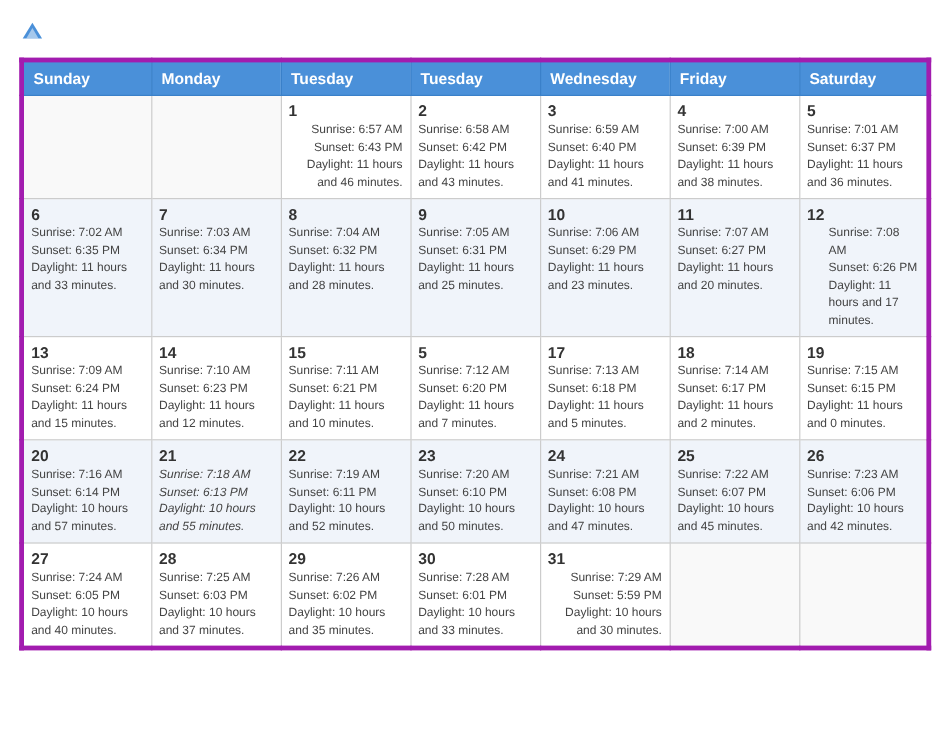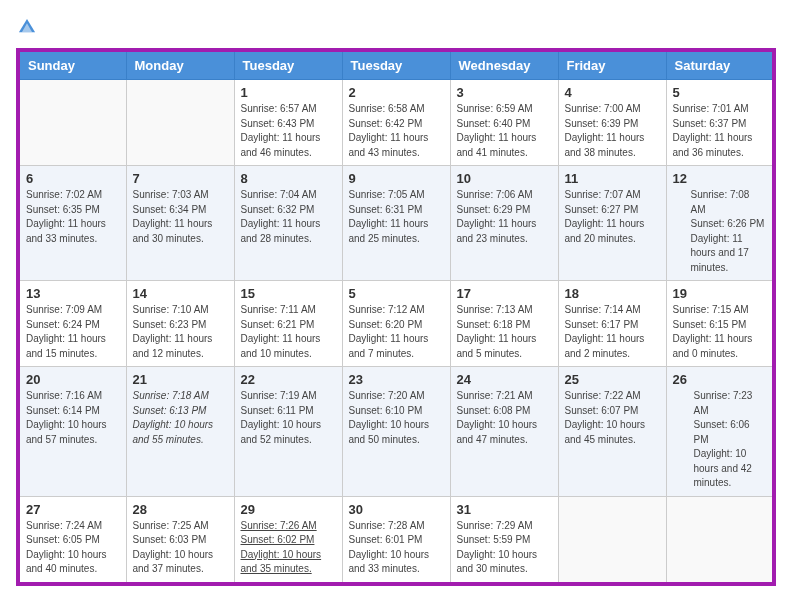--- a/index.html
+++ b/index.html
@@ -130,21 +130,21 @@
         <th>Friday</th>
         <th>Saturday</th>
       </tr>
   </thead>
   <tbody id="calendar-body">
   <tr>
         <td class="empty"></td>
         <td class="empty"></td>
         <td>
           <span class="day-number">1</span>
-          <div class="day-info" style="white-space: pre-line;">Sunrise: 6:57 AM
+          <div class="day-info" style="white-space: pre-line; text-align: right;">Sunrise: 6:57 AM
 Sunset: 6:43 PM
 Daylight: 11 hours and 46 minutes.</div>
         </td>
         <td>
           <span class="day-number">2</span>
           <div class="day-info" style="white-space: pre-line;">Sunrise: 6:58 AM
 Sunset: 6:42 PM
 Daylight: 11 hours and 43 minutes.</div>
         </td>
         <td>
@@ -286,53 +286,53 @@
 Daylight: 10 hours and 47 minutes.</div>
         </td>
         <td>
           <span class="day-number">25</span>
           <div class="day-info" style="white-space: pre-line;">Sunrise: 7:22 AM
 Sunset: 6:07 PM
 Daylight: 10 hours and 45 minutes.</div>
         </td>
         <td>
           <span class="day-number">26</span>
-          <div class="day-info" style="white-space: pre-line; margin-left: 21px;">Sunrise: 7:23 AM
+          <div class="day-info" style="white-space: pre-line;">Sunrise: 7:23 AM
 Sunset: 6:06 PM
 Daylight: 10 hours and 42 minutes.</div>
         </td>
       </tr>
       <tr>
         <td>
           <span class="day-number">27</span>
           <div class="day-info" style="white-space: pre-line;">Sunrise: 7:24 AM
 Sunset: 6:05 PM
 Daylight: 10 hours and 40 minutes.</div>
         </td>
         <td>
           <span class="day-number">28</span>
           <div class="day-info" style="white-space: pre-line;">Sunrise: 7:25 AM
 Sunset: 6:03 PM
 Daylight: 10 hours and 37 minutes.</div>
         </td>
         <td>
           <span class="day-number">29</span>
-          <div class="day-info" style="white-space: pre-line; text-decoration: underline;">Sunrise: 7:26 AM
+          <div class="day-info" style="white-space: pre-line;">Sunrise: 7:26 AM
 Sunset: 6:02 PM
 Daylight: 10 hours and 35 minutes.</div>
         </td>
         <td>
           <span class="day-number">30</span>
           <div class="day-info" style="white-space: pre-line;">Sunrise: 7:28 AM
 Sunset: 6:01 PM
 Daylight: 10 hours and 33 minutes.</div>
         </td>
         <td>
           <span class="day-number">31</span>
-          <div class="day-info" style="white-space: pre-line;">Sunrise: 7:29 AM
+          <div class="day-info" style="white-space: pre-line; text-align: right;">Sunrise: 7:29 AM
 Sunset: 5:59 PM
 Daylight: 10 hours and 30 minutes.</div>
         </td>
         <td class="empty"></td>
         <td class="empty"></td>
       </tr>
     </tbody>
 </table>
 
 </body></html>

